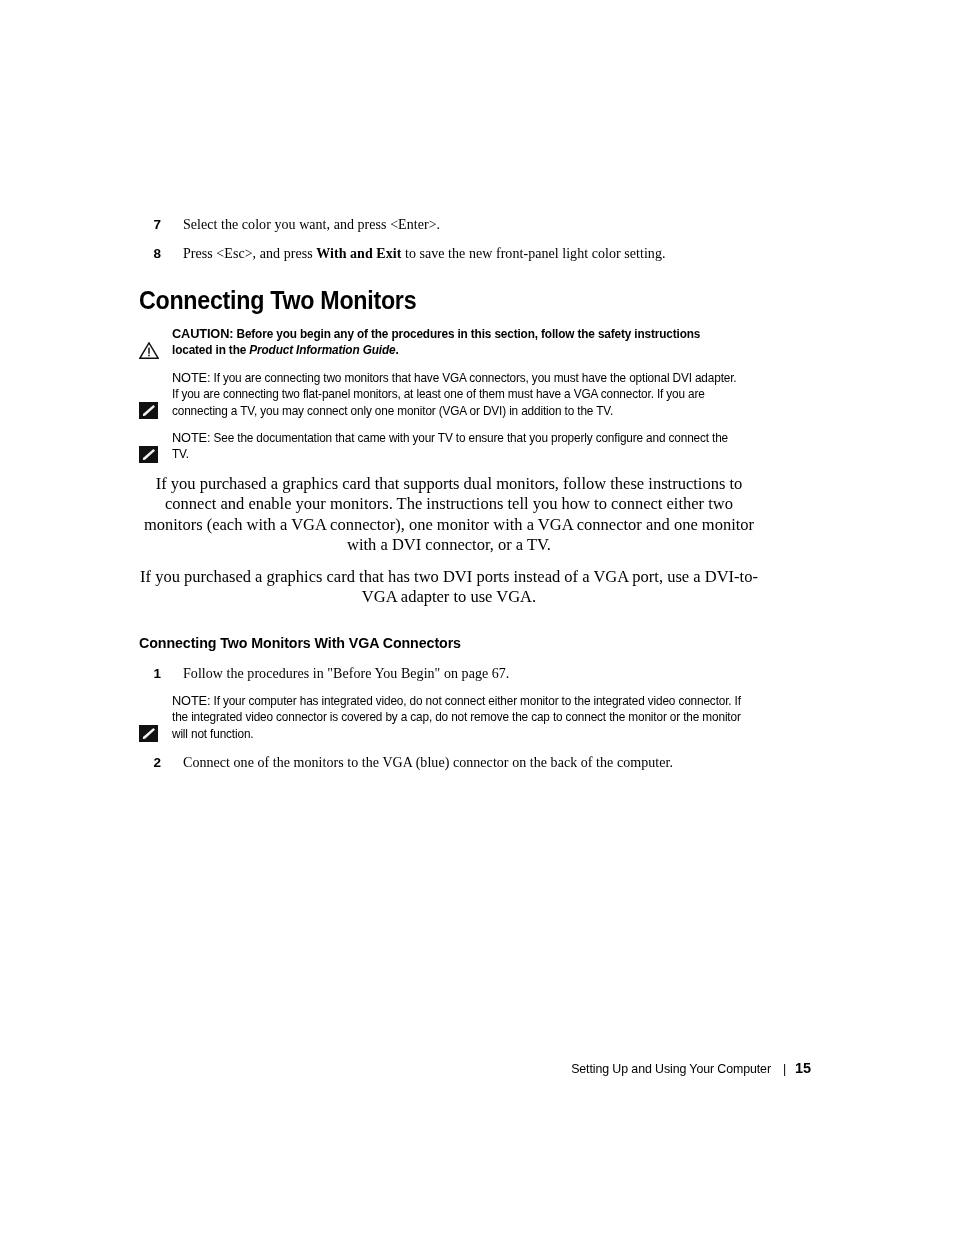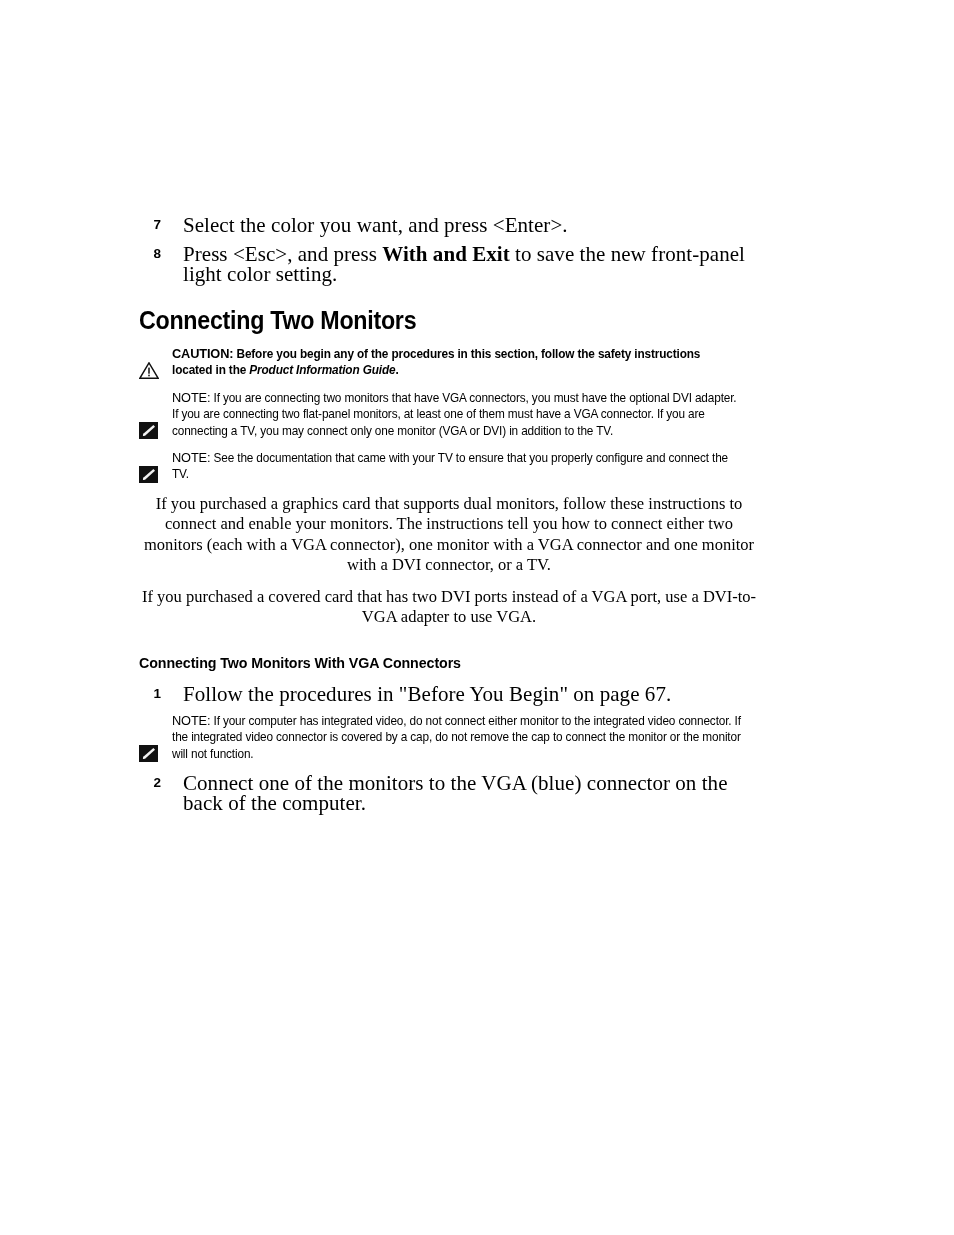--- a/index.html
+++ b/index.html
@@ -43,21 +43,21 @@
     text-align: right;
     font-family: "Liberation Sans", sans-serif;
     font-weight: bold;
     font-size: 13.5px;
     line-height: 20px;
     padding-right: 0;
   }
   .step-text {
     padding-left: 22px;
     font-family: "Liberation Serif", serif;
-    font-size: 21px;
+    font-size: 14px;
     line-height: 20px;
     letter-spacing: 0.05px;
   }
   .step-text b { font-weight: bold; }
 
   
   h1.section-title {
     font-family: "Liberation Sans", sans-serif;
     font-weight: bold;
     font-size: 25px;
@@ -194,21 +194,21 @@
           <rect x="0" y="0" width="19" height="17" fill="#111111"></rect>
           <path d="M14.4 3.1 L16.0 4.8 L6.6 13.3 L3.9 13.9 L4.6 11.4 Z" fill="#f2f2f2"></path>
           <path d="M4.6 11.4 L6.6 13.3 L3.9 13.9 Z" fill="#ffffff"></path>
         </svg>
       </div>
       <div class="admon-body"><span class="lead">NOTE:</span><span> See the documentation that came with your TV to ensure that you properly configure and connect the TV.</span></div>
     </div>
 
     <p class="body">If you purchased a graphics card that supports dual monitors, follow these instructions to connect and enable your monitors. The instructions tell you how to connect either two monitors (each with a VGA connector), one monitor with a VGA connector and one monitor with a DVI connector, or a TV.</p>
 
-    <p class="body">If you purchased a covered card that has two DVI ports instead of a VGA port, use a DVI-to-VGA adapter to use VGA.</p>
+    <p class="body">If you purchased a graphics card that has two DVI ports instead of a VGA port, use a DVI-to-VGA adapter to use VGA.</p>
 
     <h2 class="sub-title">Connecting Two Monitors With VGA Connectors</h2>
 
     <div class="step">
       <div class="step-num">1</div>
       <div class="step-text">Follow the procedures in "Before You Begin" on page 67.</div>
     </div>
 
     <div class="admon">
       <div class="admon-icon">
@@ -221,13 +221,16 @@
       <div class="admon-body"><span class="lead">NOTE:</span><span> If your computer has integrated video, do not connect either monitor to the integrated video connector. If the integrated video connector is covered by a cap, do not remove the cap to connect the monitor or the monitor will not function.</span></div>
     </div>
 
     <div class="step">
       <div class="step-num">2</div>
       <div class="step-text">Connect one of the monitors to the VGA (blue) connector on the back of the computer.</div>
     </div>
 
   </div>
 
+  <div class="footer">
+    <span class="ftext">Setting Up and Using Your Computer</span><span class="fsep">|</span><span class="fpage">15</span>
+  </div>
 </div>
 
 </body></html>

